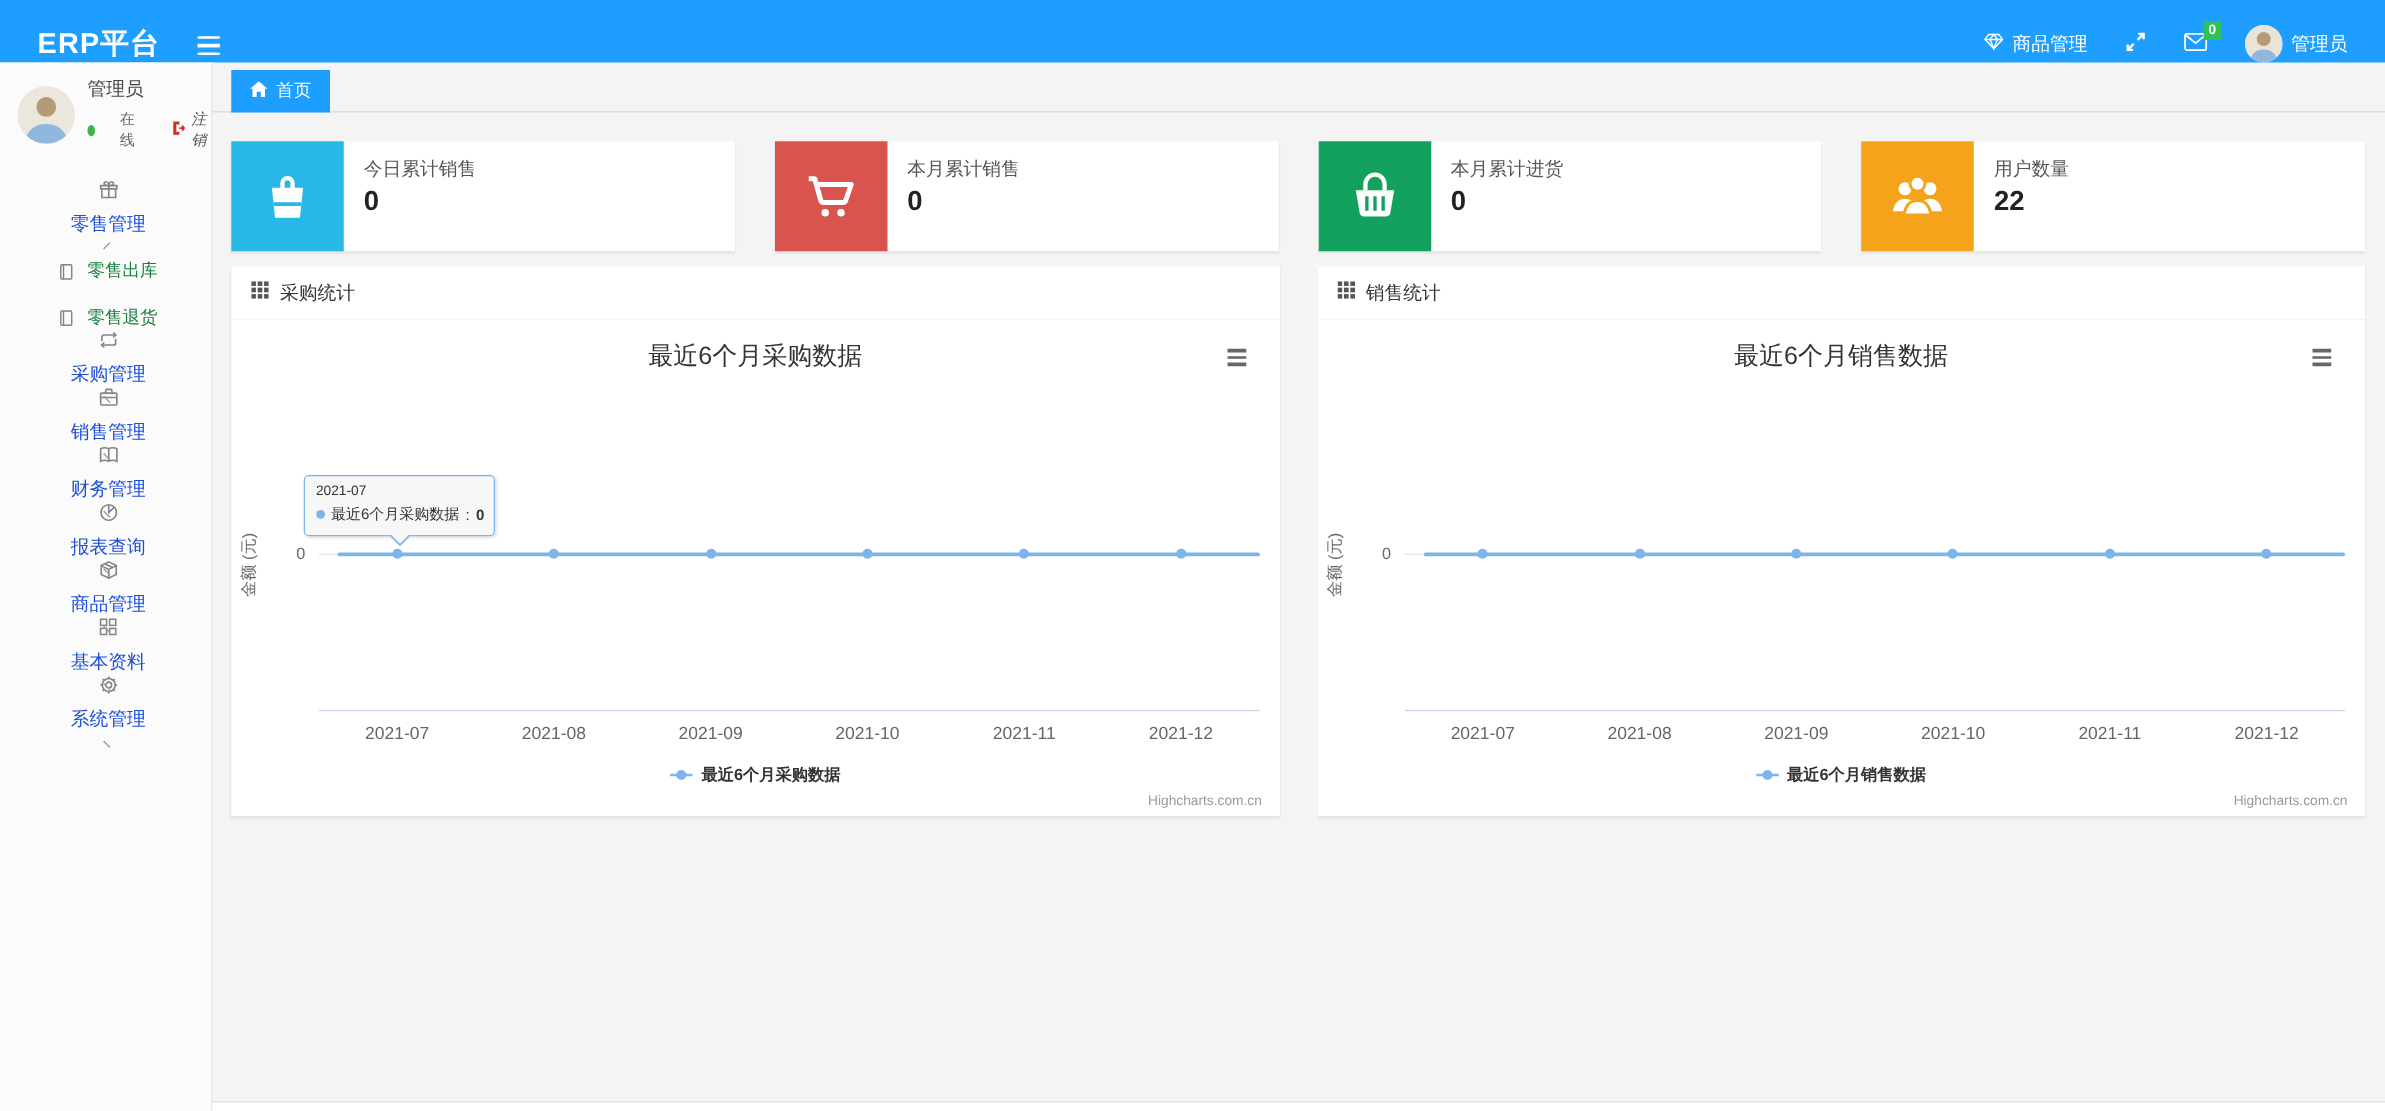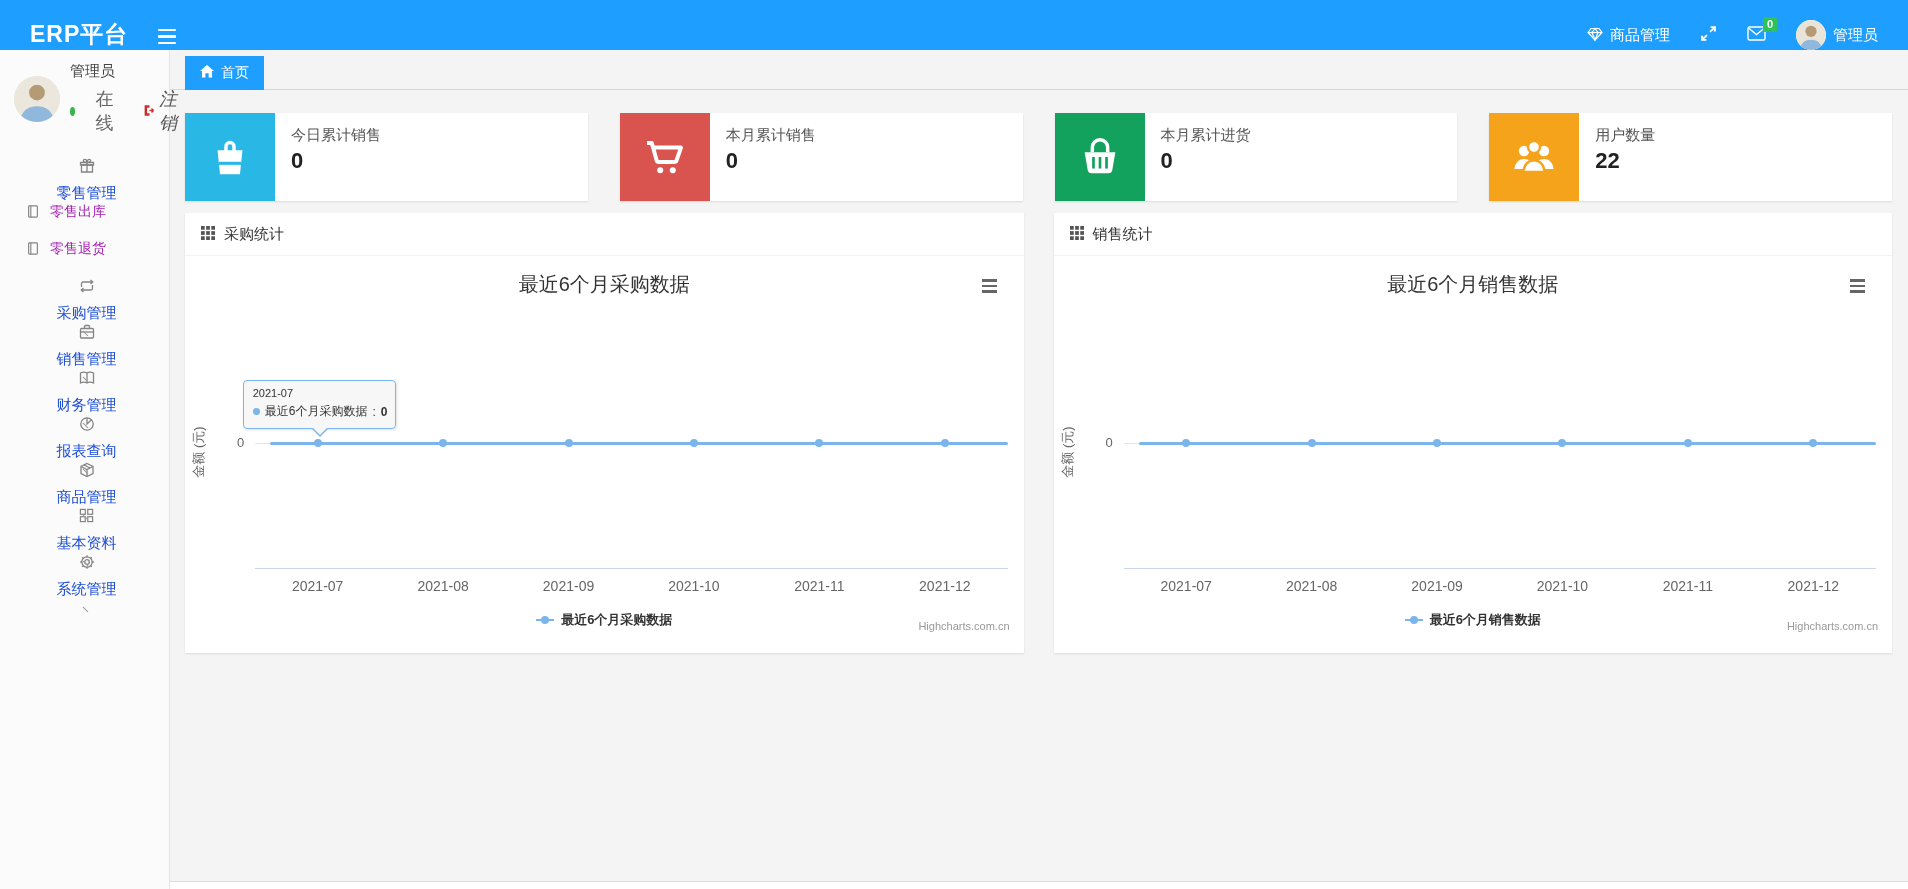--- a/index.html
+++ b/index.html
@@ -19,28 +19,28 @@
   .badge { position:absolute; top:-9px; right:-11px; background:#2fc25b; color:#fff; font-size:11px;
            line-height:1; padding:2px 4px; border-radius:2px; font-weight:bold; }
   .nav-avatar { width:30px; height:30px; border-radius:50%; background:#fff; overflow:hidden; }
 
   
   .sidebar { position:absolute; top:50px; left:0; bottom:0; width:170px; background:#fbfbfb;
              border-right:1px solid #e4e4e4; }
   .user-panel { display:flex; align-items:center; gap:10px; padding:12px 10px 14px 14px; }
   .user-avatar { width:46px; height:46px; border-radius:50%; overflow:hidden; background:#e9e4da; flex:none; }
   .user-name { font-size:15px; color:#444; margin-bottom:6px; }
-  .user-status { display:flex; align-items:center; gap:20px; font-size:18px; color:#666; }
+  .user-status { display:flex; align-items:center; gap:20px; font-size:12px; color:#666; }
   .dot-online { width:9px; height:9px; border-radius:50%; background:#39b54a; display:inline-block; }
   .logout { display:flex; align-items:center; gap:3px; margin-left:6px; color:#555; cursor:pointer;font-style:italic; }
   .menu { margin-top:8px; }
   .menu-item { height:46px; display:flex; align-items:center; gap:10px; padding:0 14px 0 18px;
                font-size:15px; color:#1d4ed8; cursor:pointer;flex-direction:column; }
-  .submenu-item { height:37px; display:flex; align-items:flex-start; gap:9px; padding-left:24px;
-                  font-size:14px; color:#a21caf; cursor:pointer; }
+  .submenu-item { height:37px; display:flex; align-items:flex-end; gap:9px; padding-left:44px;
+                  font-size:14px; color:#15803d; cursor:pointer; }
   .mi-icon { width:17px; height:17px; display:flex; align-items:center; justify-content:center; flex:none; }
   .mi-icon svg { stroke:#848484; fill:none; stroke-width:1.3; }
   .mi-label { flex:1; }
   .chev { width:7px; height:7px; border-left:1.5px solid #9a9a9a; border-bottom:1.5px solid #9a9a9a;
           display:inline-block; transform:rotate(45deg); margin-right:2px; }
   .chev.down { transform:rotate(-45deg); margin-top:-3px; }
 
   
   .content { position:absolute; top:50px; left:170px; right:0; bottom:0; }
   .tabbar { height:40px; padding:6px 0 0 15px; border-bottom:1px solid #d8d8d8; }
@@ -72,21 +72,21 @@
                transform-origin:center; font-size:13px; color:#666; white-space:nowrap; width:70px;
                margin-left:-35px; text-align:center; }
   .hc-ytick { position:absolute; left:-18px; top:131px; font-size:13px; color:#666; }
   .hc-xlabels { position:absolute; left:70px; right:16px; top:322px; height:18px; }
   .hc-xlabel { position:absolute; transform:translateX(-50%); font-size:14px; color:#666; white-space:nowrap; }
   .hc-legend { position:absolute; left:0; right:0; top:355px; display:flex; justify-content:center;
                align-items:center; gap:7px; font-size:13px; font-weight:bold; color:#333; cursor:pointer; }
   .legend-symbol { position:relative; width:18px; height:8px; }
   .legend-symbol .ls-line { position:absolute; left:0; right:0; top:3px; height:2px; background:var(--line); }
   .legend-symbol .ls-dot { position:absolute; left:5px; top:0; width:8px; height:8px; border-radius:50%; background:var(--line); }
-  .hc-credit { position:absolute; right:14px; bottom:20px; font-size:11px; color:#999; cursor:pointer; }
+  .hc-credit { position:absolute; right:14px; bottom:5px; font-size:11px; color:#999; cursor:pointer; }
 
   
   .hc-tooltip { position:absolute; left:calc(8.3333% - 75px); top:76px; width:153px; height:49px;
                 background:rgba(247,247,247,.95); border:1px solid var(--line); border-radius:4px;
                 padding:6px 9px; font-size:12px; color:#333; box-shadow:1px 1px 3px rgba(0,0,0,.12); z-index:5; }
   .hc-tooltip .tt-header { font-size:11px; color:#333; margin-bottom:4px; }
   .tt-row { display:flex; align-items:center; gap:5px; white-space:nowrap; }
   .tt-marker { width:7px; height:7px; border-radius:50%; background:var(--line); flex:none; }
   .tt-value { font-weight:bold; }
   .hc-tooltip .tt-arrow { position:absolute; left:69px; bottom:-7px; width:0; height:0;

